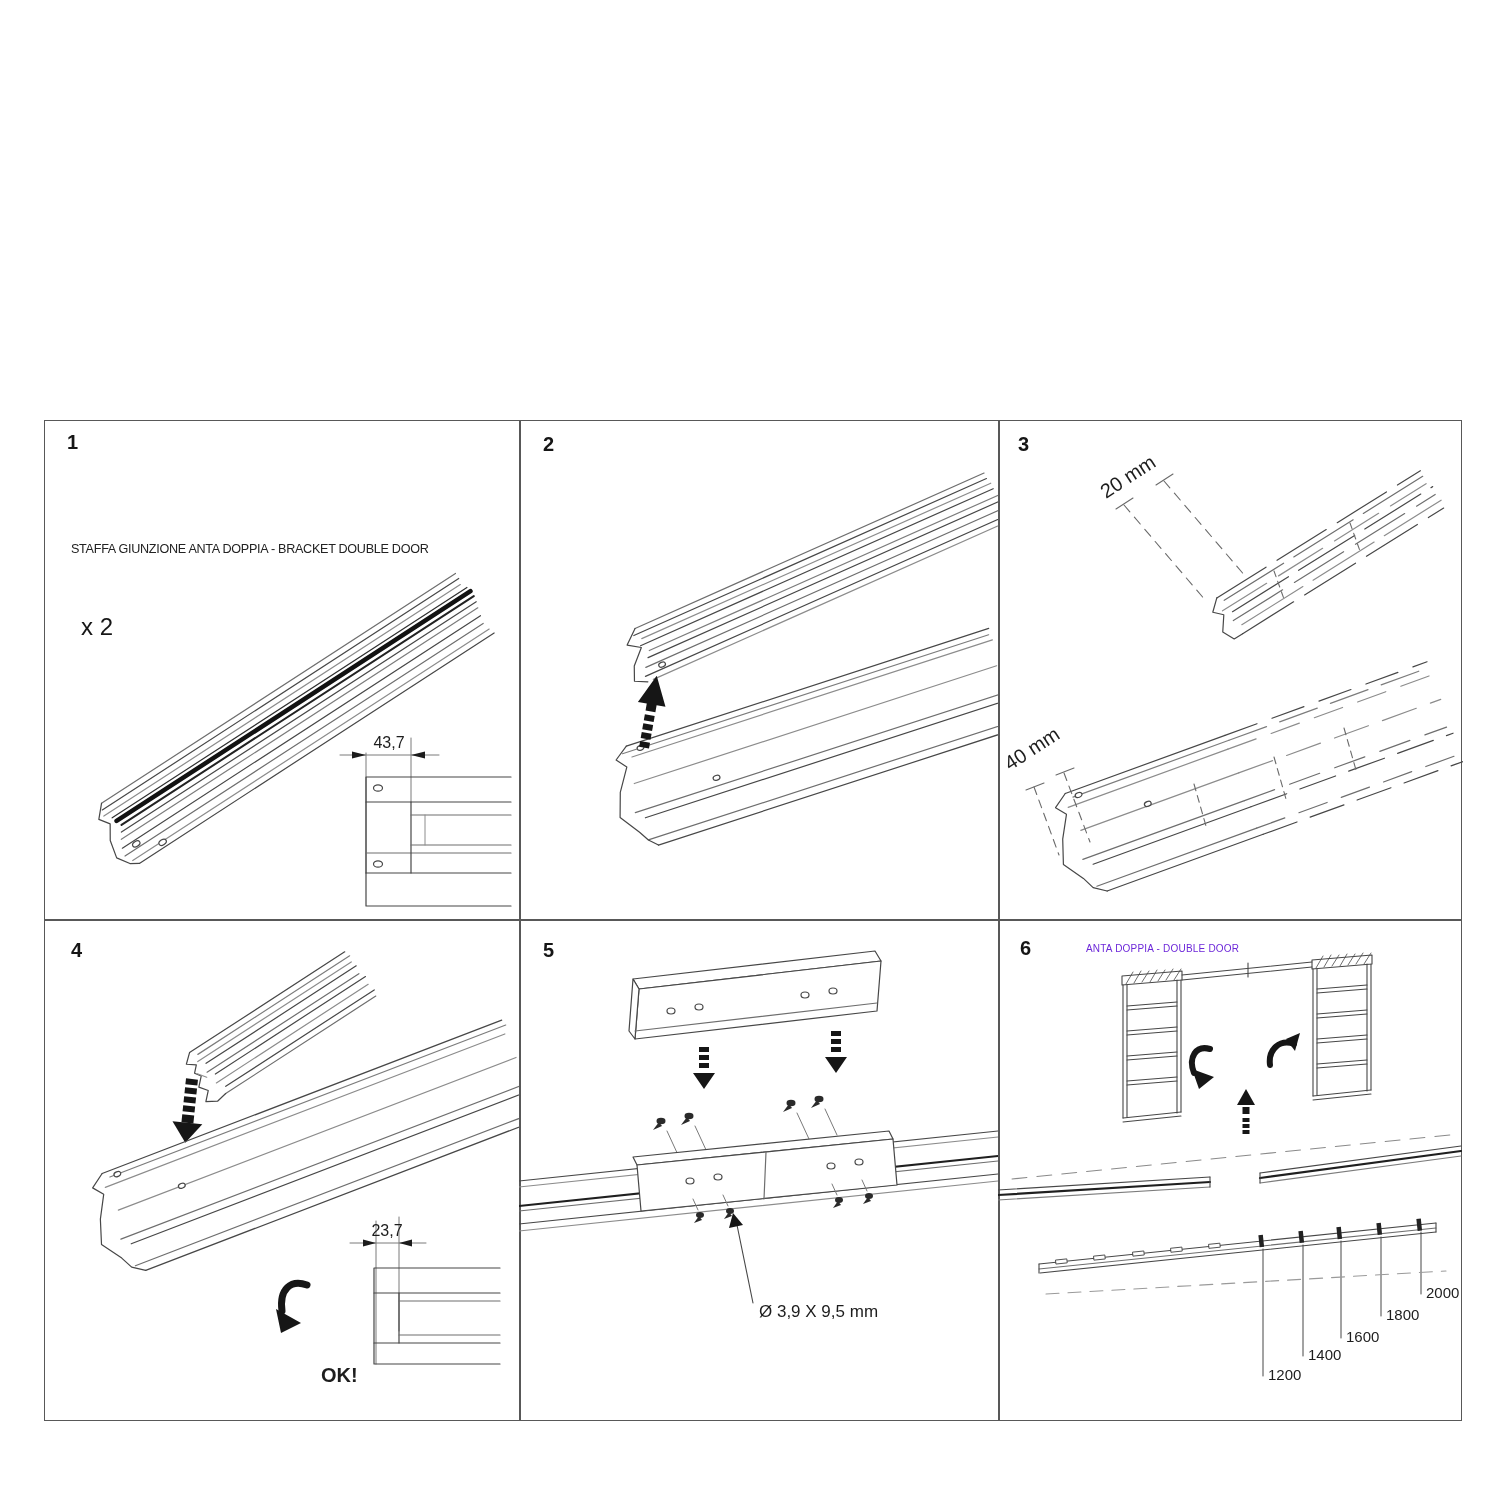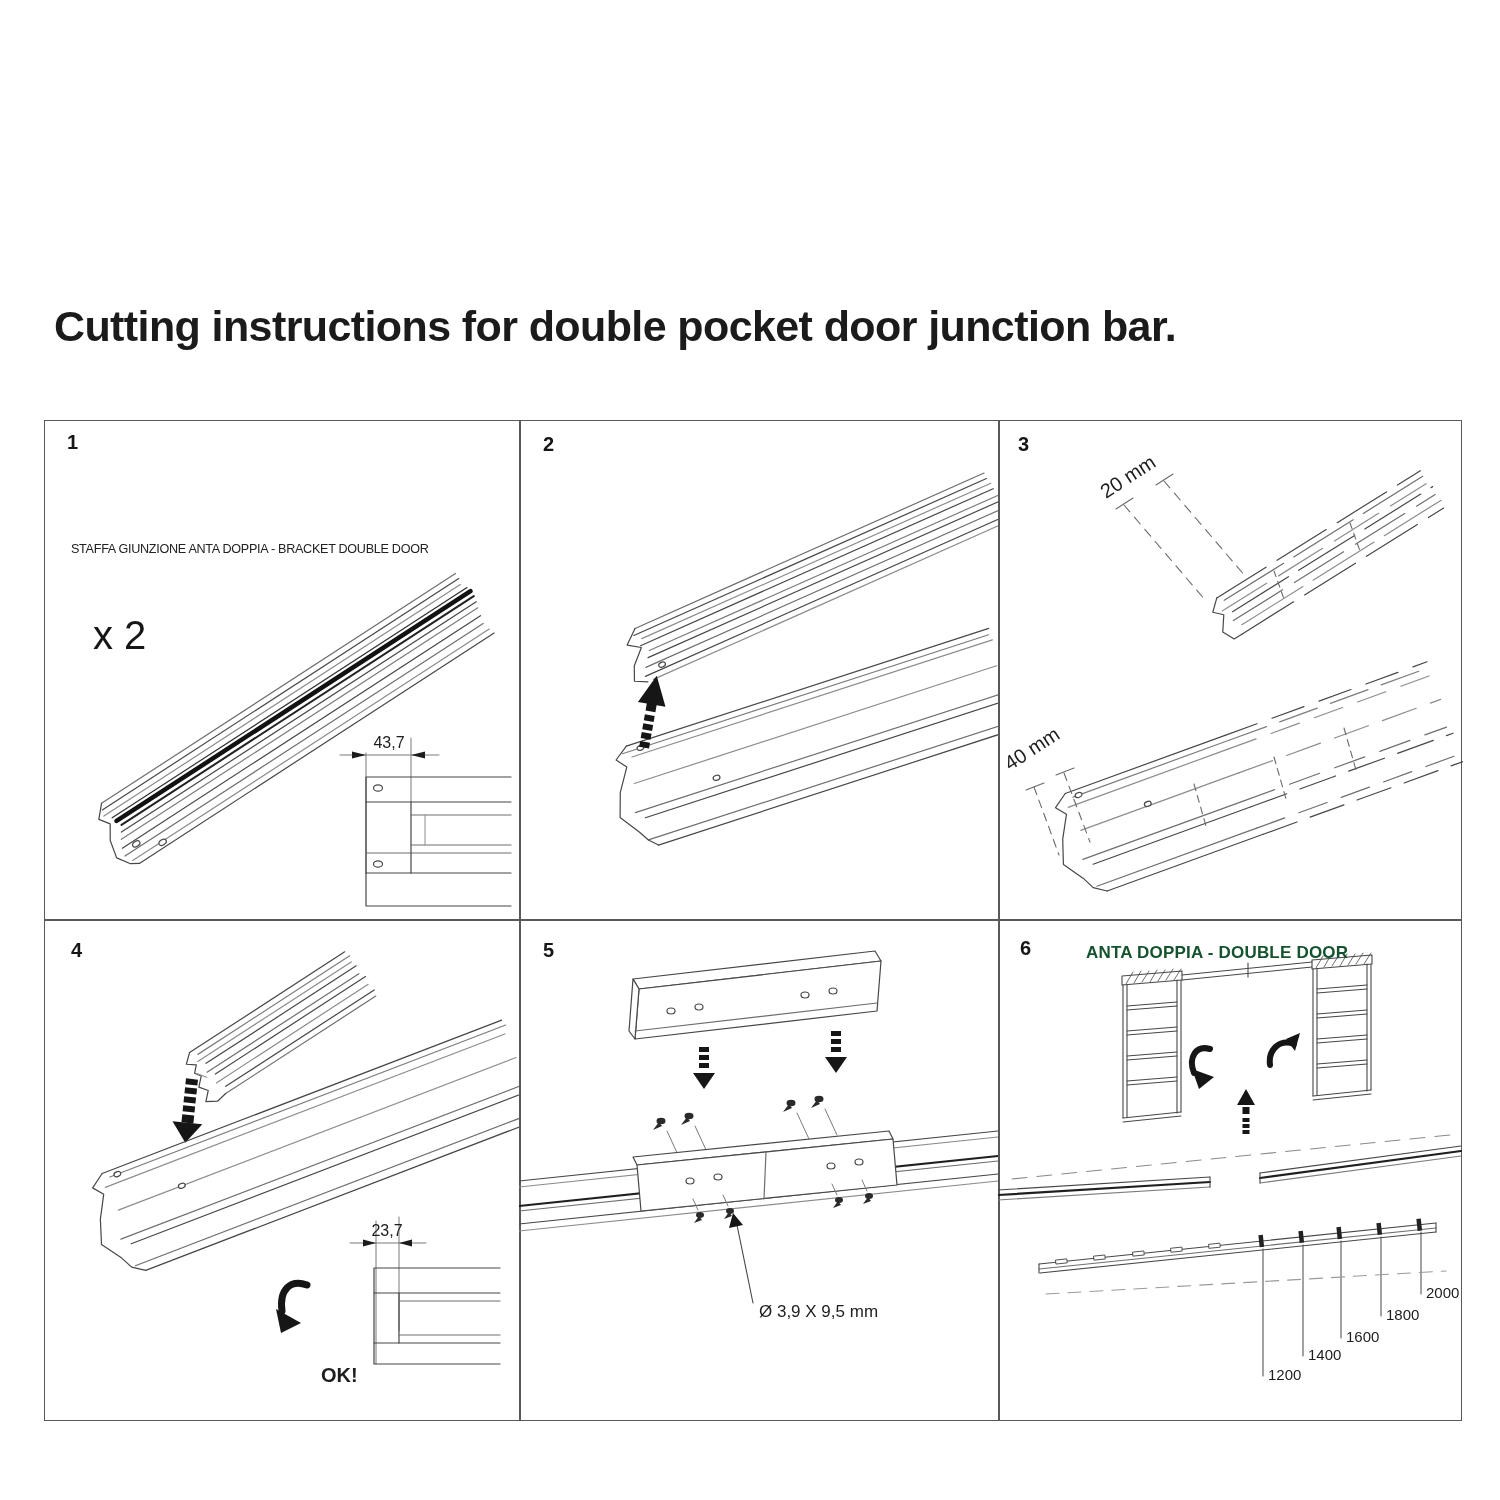--- a/index.html
+++ b/index.html
@@ -20,30 +20,29 @@
   .ok-text{font-size:20px;font-weight:700;}
   .screw-label{font-size:17px;}
   .len-label{font-size:15px;}
   
   .logo-wrap{position:absolute;left:64px;top:34px;height:80px;white-space:nowrap;}
   .logo-text{font-size:68px;font-weight:700;letter-spacing:-1.5px;line-height:68px;color:#111;}
   .logo-reg{font-size:19px;font-weight:700;vertical-align:28px;color:#111;}
   .logo-bar{position:absolute;left:132px;top:-7px;width:4px;height:80px;background:#111;}
   .subtitle{position:absolute;left:26px;top:120px;font-size:13px;letter-spacing:-0.3px;
             font-weight:400;color:#222;transform:scaleX(.97);transform-origin:left;}
-  .qty{position:absolute;left:36px;top:192px;font-size:40px;font-weight:400;color:#161616;margin-left:12px;}
-  .p6-header{position:absolute;left:88px;top:24px;font-size:17px;font-weight:700;
-             letter-spacing:0.2px;color:#14532d;}
+  .qty{position:absolute;left:36px;top:192px;font-size:24px;font-weight:400;color:#161616;}
+  .p6-header{position:absolute;left:88px;top:24px;font-size:10px;font-weight:400;
+             letter-spacing:0.2px;color:#6d28d9;}
 </style>
 </head>
 <body>
 
 <div class="page">
 
-  <div class="title">Cutting instructions for double pocket door junction bar.</div>
 
   <div class="grid">
     <div class="vline" style="left:474px;"></div>
     <div class="vline" style="left:953px;"></div>
     <div class="hline" style="top:498px;"></div>
 
     <section class="panel" style="left:0;top:0;width:474px;height:498px;">
       <svg class="art" width="474" height="498" viewBox="0 0 474 498">
         <g stroke="#474747" fill="none" stroke-width="1.2" stroke-linejoin="round" stroke-linecap="round">
           <g transform="translate(52,390) rotate(-33)">

